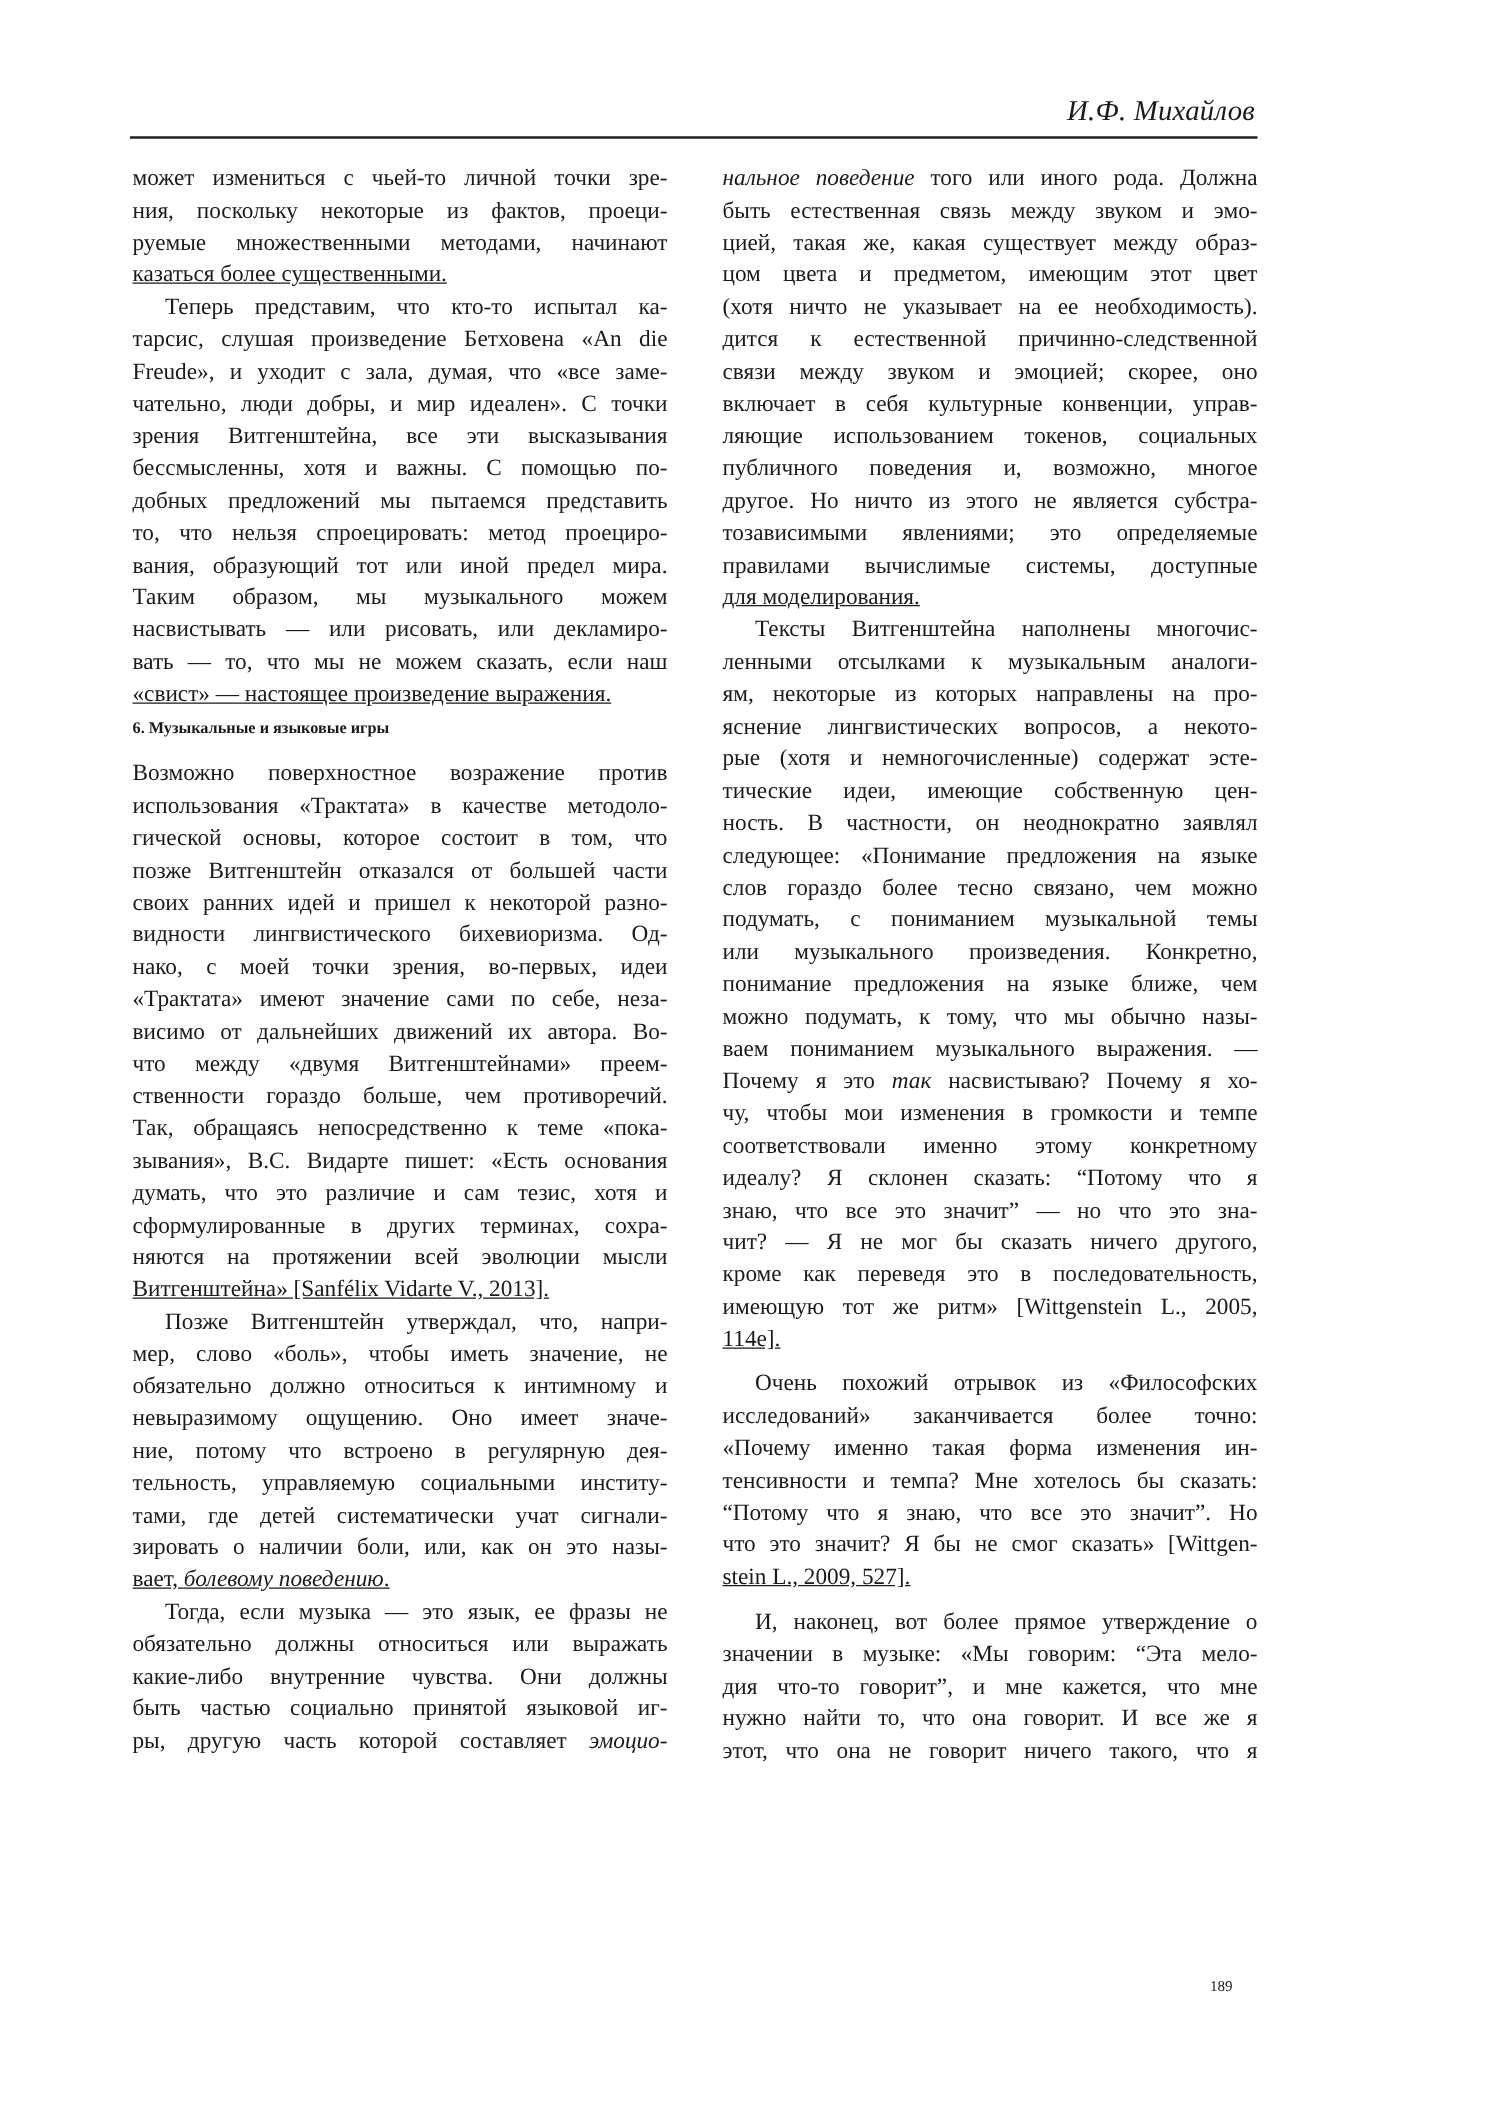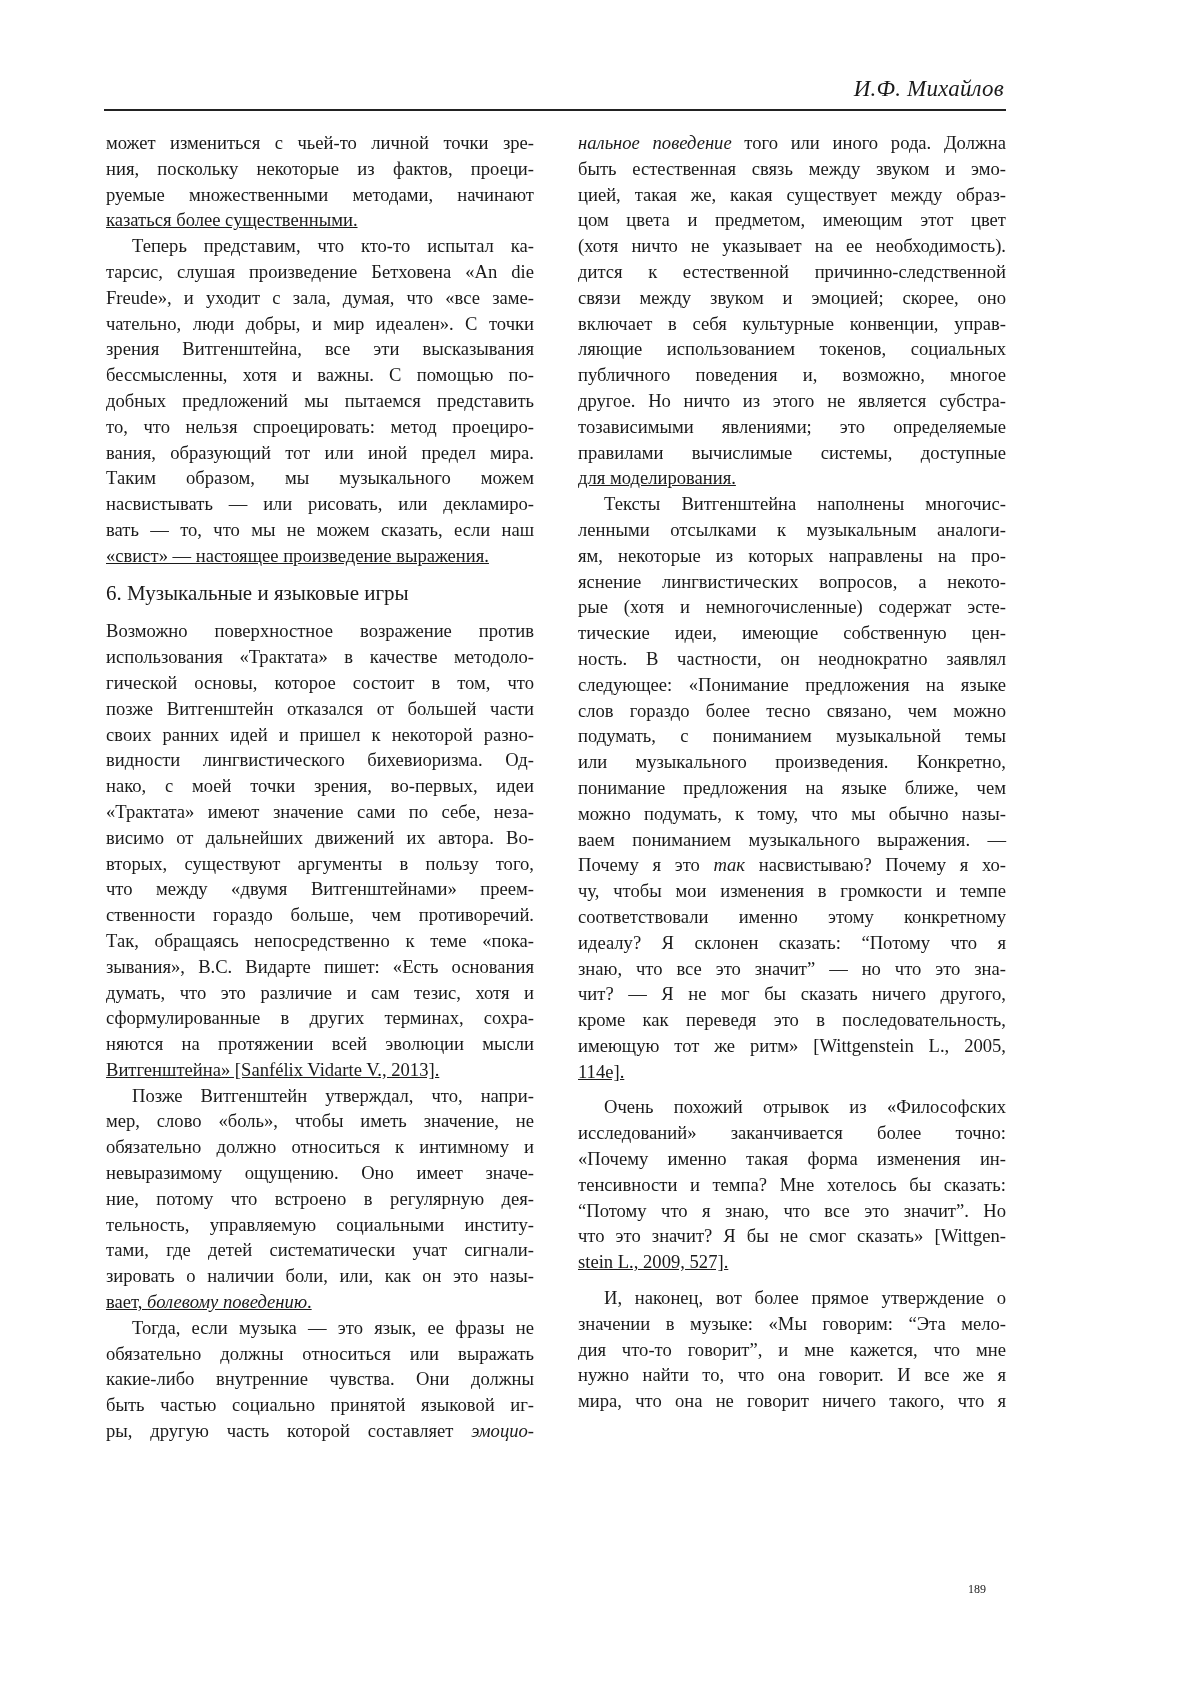--- a/index.html
+++ b/index.html
@@ -18,22 +18,22 @@
   .col-left { left: 106px; }
   .col-right { left: 578px; }
   .line {
     display: block; font-size: 18.6px; line-height: 25.8px; height: 25.8px;
     text-align: justify; text-align-last: justify; white-space: nowrap; overflow: visible;
   }
   .line.last { text-align-last: left; text-decoration: underline; }
   .line.indent { padding-left: 26px; }
   .line span.i { font-style: italic; }
   .heading {
-    display: block; font-weight: normal; font-size: 21px; line-height: 25.8px;
-    margin-top: 12px; margin-bottom: 12px;
+    display: block; font-weight: bold; font-size: 13px; line-height: 25.8px;
+    margin-bottom: 12px;
   }
   .gap { display: block; height: 10px; }
   .page-number {
     position: absolute; left: 968px; top: 1582px; font-size: 12px;
   }
 </style>
 </head>
 <body>
 
 <div class="running-head">И.Ф. Михайлов</div>
@@ -65,21 +65,20 @@
   <div>
     <span class="line">Возможно поверхностное возражение против</span>
     <span class="line">использования «Трактата» в качестве методоло-</span>
     <span class="line">гической основы, которое состоит в том, что</span>
     <span class="line">позже Витгенштейн отказался от большей части</span>
     <span class="line">своих ранних идей и пришел к некоторой разно-</span>
     <span class="line">видности лингвистического бихевиоризма. Од-</span>
     <span class="line">нако, с моей точки зрения, во-первых, идеи</span>
     <span class="line">«Трактата» имеют значение сами по себе, неза-</span>
     <span class="line">висимо от дальнейших движений их автора. Во-</span>
-    <span class="line">вторых, существуют аргументы в пользу того,</span>
     <span class="line">что между «двумя Витгенштейнами» преем-</span>
     <span class="line">ственности гораздо больше, чем противоречий.</span>
     <span class="line">Так, обращаясь непосредственно к теме «пока-</span>
     <span class="line">зывания», В.С. Видарте пишет: «Есть основания</span>
     <span class="line">думать, что это различие и сам тезис, хотя и</span>
     <span class="line">сформулированные в других терминах, сохра-</span>
     <span class="line">няются на протяжении всей эволюции мысли</span>
     <span class="line last">Витгенштейна» [Sanfélix Vidarte V., 2013].</span>
   </div>
   <div>
@@ -153,17 +152,17 @@
     <span class="line">“Потому что я знаю, что все это значит”. Но</span>
     <span class="line">что это значит? Я бы не смог сказать» [Wittgen-</span>
     <span class="line last">stein L., 2009, 527].</span>
   </div>
   <div class="gap"></div>
   <div>
     <span class="line indent">И, наконец, вот более прямое утверждение о</span>
     <span class="line">значении в музыке: «Мы говорим: “Эта мело-</span>
     <span class="line">дия что-то говорит”, и мне кажется, что мне</span>
     <span class="line">нужно найти то, что она говорит. И все же я</span>
-    <span class="line">мира, что она не говорит ничего такого, что я</span>
+    <span class="line">этот, что она не говорит ничего такого, что я</span>
   </div>
 </div>
 
 <div class="page-number">189</div>
 
 </body></html>

